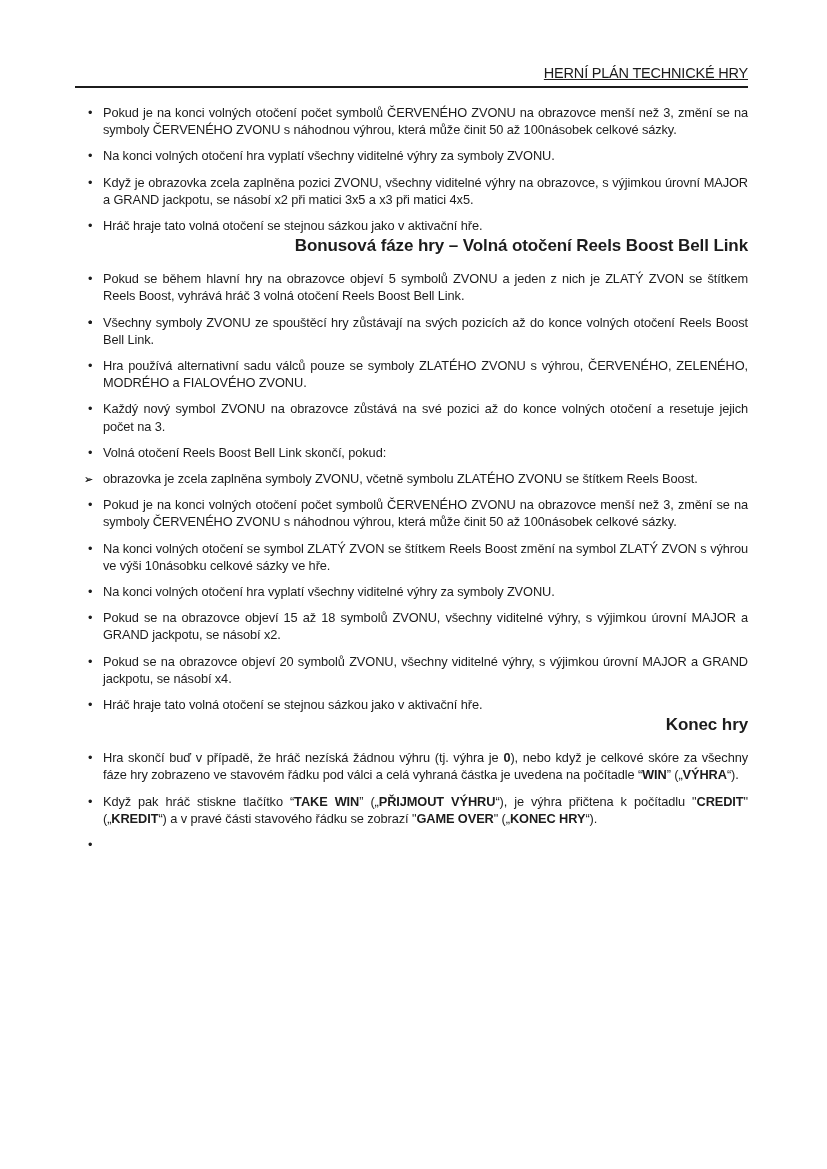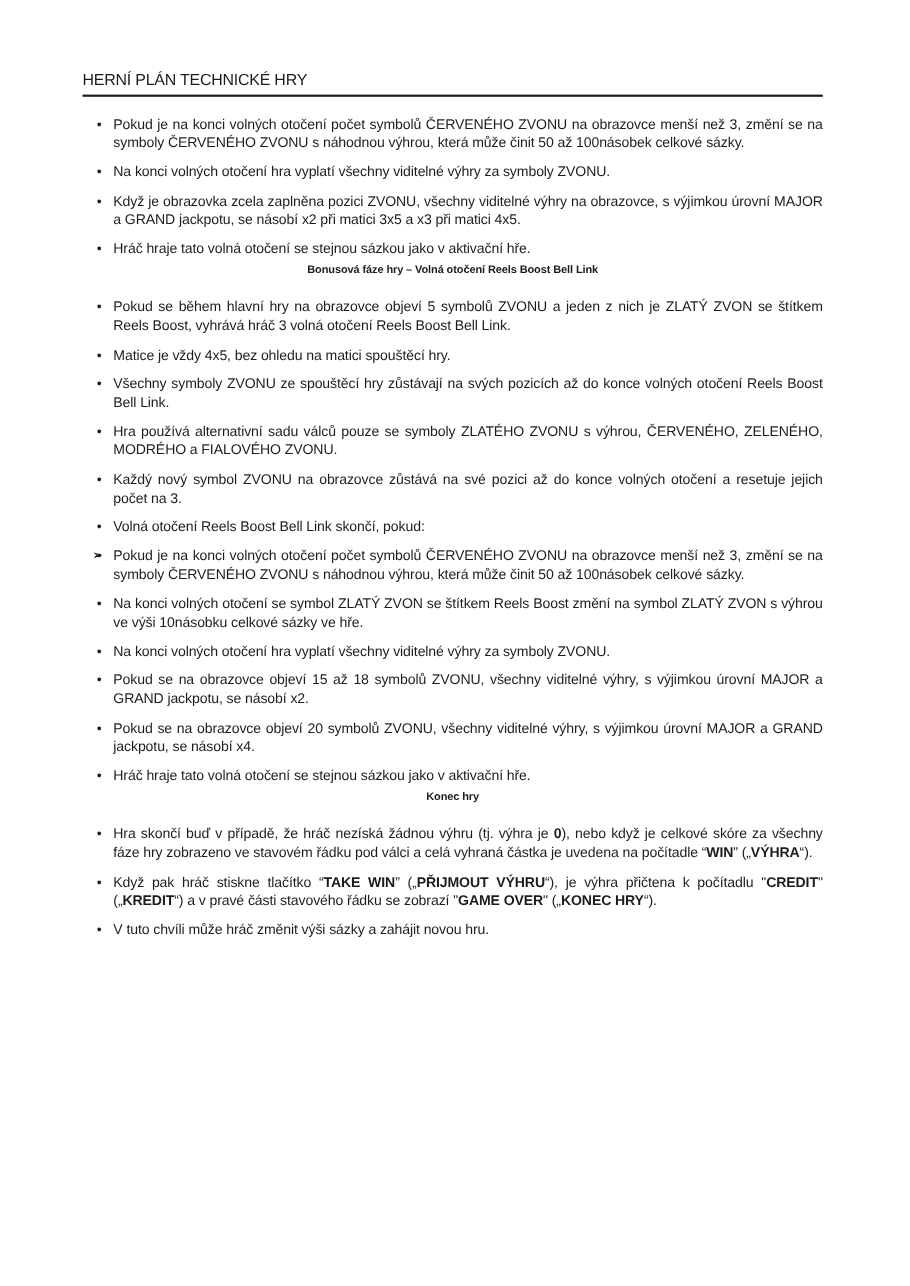--- a/index.html
+++ b/index.html
@@ -11,26 +11,28 @@
     width: 827px; height: 1169px;
     font-family: "Liberation Sans", "DejaVu Sans", sans-serif;
     color: #1c1c1c;
     overflow: hidden;
   }
   .page {
     width: 827px; height: 1169px;
     padding: 64px 79px 0 75px;
   }
   .header {
+    text-align: right;
     font-size: 14.5px;
     line-height: 19px;
     letter-spacing: -0.2px;
     padding-bottom: 3px;
     border-bottom: 2px solid #1c1c1c;
     color: #1c1c1c;
+    text-decoration: underline;
   }
   .content {
     padding-top: 16px;
     width: 673px;
   }
   .para {
     position: relative;
     margin: 0 0 9px 28px;
     font-size: 12.8px;
     letter-spacing: -0.1px;
@@ -44,54 +46,54 @@
   }
   .para.bullet .marker {
     left: -15px; top: 0;
     font-size: 12.8px;
   }
   .para.arrow .marker {
     left: -19px; top: 0.5px;
     font-size: 11px;
   }
   .heading {
-    font-size: 10px;
+    font-size: 17px;
     font-weight: bold;
-    text-align: center;
+    text-align: right;
     letter-spacing: -0.1px;
     line-height: 19px;
     margin: 2px 0 15px 0;
   }
   .b { font-weight: bold; }
 </style>
 </head>
 <body>
 
 <div class="page">
   <div class="header">
     <span>HERNÍ PLÁN TECHNICKÉ HRY</span>
   </div>
   <div class="content">
       <div class="para bullet"><span class="marker">•</span><span>Pokud je na konci volných otočení počet symbolů ČERVENÉHO ZVONU na obrazovce menší než 3, změní se na symboly ČERVENÉHO ZVONU s náhodnou výhrou, která může činit 50 až 100násobek celkové sázky.</span></div>
       <div class="para bullet"><span class="marker">•</span><span>Na konci volných otočení hra vyplatí všechny viditelné výhry za symboly ZVONU.</span></div>
       <div class="para bullet"><span class="marker">•</span><span>Když je obrazovka zcela zaplněna pozici ZVONU, všechny viditelné výhry na obrazovce, s výjimkou úrovní MAJOR a GRAND jackpotu, se násobí x2 při matici 3x5 a x3 při matici 4x5.</span></div>
       <div class="para bullet tight"><span class="marker">•</span><span>Hráč hraje tato volná otočení se stejnou sázkou jako v aktivační hře.</span></div>
       <div class="heading">Bonusová fáze hry – Volná otočení Reels Boost Bell Link</div>
       <div class="para bullet"><span class="marker">•</span><span>Pokud se během hlavní hry na obrazovce objeví 5 symbolů ZVONU a jeden z nich je ZLATÝ ZVON se štítkem Reels Boost, vyhrává hráč 3 volná otočení Reels Boost Bell Link.</span></div>
-      <div class="para bullet"><span class="marker">•</span><span>Matice je vždy 4x5, bez ohledu na matici spouštěcí hry.</span></div>
+      <div class="para bullet"><span class="marker">•</span></div>
       <div class="para bullet"><span class="marker">•</span><span>Všechny symboly ZVONU ze spouštěcí hry zůstávají na svých pozicích až do konce volných otočení Reels Boost Bell Link.</span></div>
       <div class="para bullet"><span class="marker">•</span><span>Hra používá alternativní sadu válců pouze se symboly ZLATÉHO ZVONU s výhrou, ČERVENÉHO, ZELENÉHO, MODRÉHO a FIALOVÉHO ZVONU.</span></div>
       <div class="para bullet"><span class="marker">•</span><span>Každý nový symbol ZVONU na obrazovce zůstává na své pozici až do konce volných otočení a resetuje jejich počet na 3.</span></div>
       <div class="para bullet"><span class="marker">•</span><span>Volná otočení Reels Boost Bell Link skončí, pokud:</span></div>
       <div class="para arrow"><span class="marker">➢</span></div>
-      <div class="para arrow"><span class="marker">➢</span></div>
+      <div class="para arrow"><span class="marker">➢</span><span>obrazovka je zcela zaplněna symboly ZVONU, včetně symbolu ZLATÉHO ZVONU se štítkem Reels Boost.</span></div>
       <div class="para bullet"><span class="marker">•</span><span>Pokud je na konci volných otočení počet symbolů ČERVENÉHO ZVONU na obrazovce menší než 3, změní se na symboly ČERVENÉHO ZVONU s náhodnou výhrou, která může činit 50 až 100násobek celkové sázky.</span></div>
       <div class="para bullet"><span class="marker">•</span><span>Na konci volných otočení se symbol ZLATÝ ZVON se štítkem Reels Boost změní na symbol ZLATÝ ZVON s výhrou ve výši 10násobku celkové sázky ve hře.</span></div>
       <div class="para bullet"><span class="marker">•</span><span>Na konci volných otočení hra vyplatí všechny viditelné výhry za symboly ZVONU.</span></div>
       <div class="para bullet"><span class="marker">•</span><span>Pokud se na obrazovce objeví 15 až 18 symbolů ZVONU, všechny viditelné výhry, s výjimkou úrovní MAJOR a GRAND jackpotu, se násobí x2.</span></div>
       <div class="para bullet"><span class="marker">•</span><span>Pokud se na obrazovce objeví 20 symbolů ZVONU, všechny viditelné výhry, s výjimkou úrovní MAJOR a GRAND jackpotu, se násobí x4.</span></div>
       <div class="para bullet tight"><span class="marker">•</span><span>Hráč hraje tato volná otočení se stejnou sázkou jako v aktivační hře.</span></div>
       <div class="heading">Konec hry</div>
       <div class="para bullet"><span class="marker">•</span><span>Hra skončí buď v případě, že hráč nezíská žádnou výhru (tj. výhra je </span><span class="b">0</span><span>), nebo když je celkové skóre za všechny fáze hry zobrazeno ve stavovém řádku pod válci a celá vyhraná částka je uvedena na počítadle “</span><span class="b">WIN</span><span>” („</span><span class="b">VÝHRA</span><span>“).</span></div>
       <div class="para bullet"><span class="marker">•</span><span>Když pak hráč stiskne tlačítko “</span><span class="b">TAKE WIN</span><span>” („</span><span class="b">PŘIJMOUT VÝHRU</span><span>“), je výhra přičtena k počítadlu "</span><span class="b">CREDIT</span><span>" („</span><span class="b">KREDIT</span><span>“) a v pravé části stavového řádku se zobrazí "</span><span class="b">GAME OVER</span><span>" („</span><span class="b">KONEC HRY</span><span>“).</span></div>
-      <div class="para bullet"><span class="marker">•</span><span>V tuto chvíli může hráč změnit výši sázky a zahájit novou hru.</span></div>
+      <div class="para bullet"><span class="marker">•</span></div>
     </div>
 </div>
 
 </body></html>

